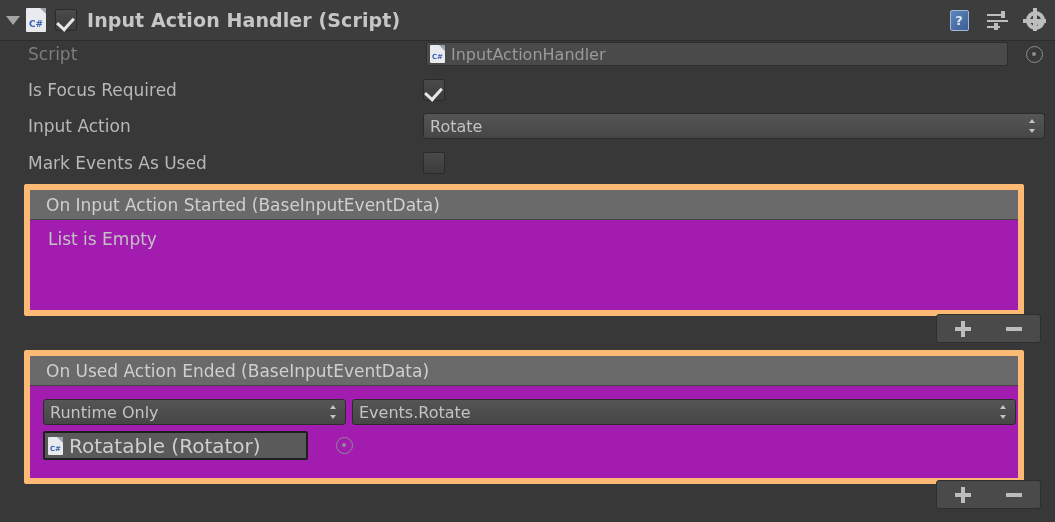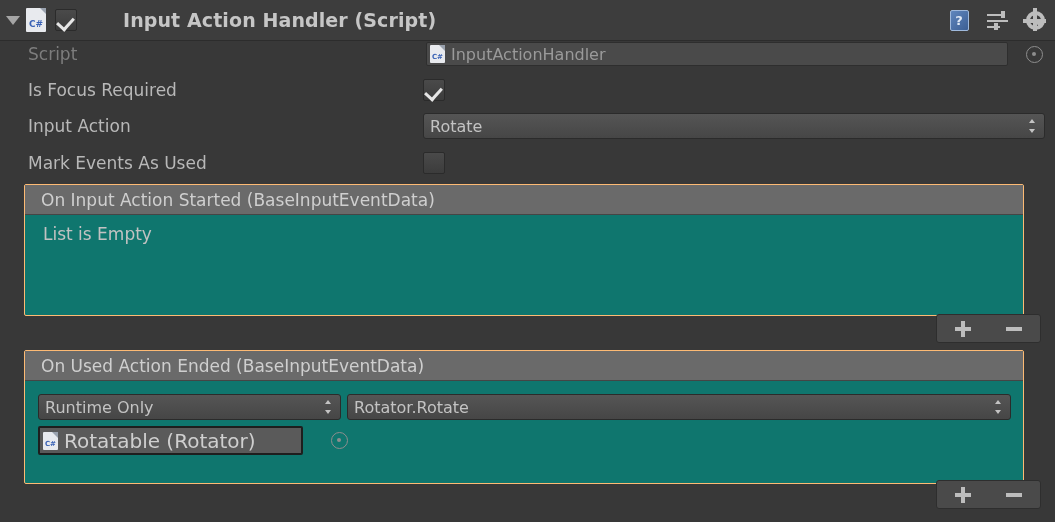--- a/index.html
+++ b/index.html
@@ -85,21 +85,20 @@
     transform: rotate(42deg);
   }
   .hdr-chk { margin-right: 10px; }
 
   .comp-title {
     font-size: 19px;
     font-weight: bold;
     color: #c6c6c6;
     letter-spacing: 0.1px;
     white-space: nowrap;
-    margin-left: 36px;
   }
 
   .hdr-icons {
     position: absolute;
     right: 8px; top: 0; height: 41px;
     display: flex; align-items: center; gap: 14px;
   }
   .ico-btn {
     width: 24px; height: 24px;
     display: flex; align-items: center; justify-content: center;
@@ -242,22 +241,22 @@
     width: 0; height: 0;
     border-left: 3.5px solid transparent;
     border-right: 3.5px solid transparent;
   }
   .dd-arrows::before { top: 0;   border-bottom: 4px solid #c3c3c3; }
   .dd-arrows::after  { bottom: 0; border-top: 4px solid #c3c3c3; }
 
   
   .event-panel {
     position: absolute;
-    background: #0f766e;
-    border: 1px solid #fdba74;
+    background: #a21caf;
+    border: 6px solid #fdba74;
     border-radius: 2px;
   }
   .event-head {
     height: 30px;
     background: #6a6a6a;
     display: flex; align-items: center;
     padding-left: 16px;
     border-bottom: 1px solid #454545;
   }
   .event-head span {
@@ -391,21 +390,21 @@
       <span>On Used Action Ended (BaseInputEventData)</span>
     </div>
     <div class="event-body" style="height:102px;">
 
       <div class="dropdown" style="left:13px; top:13px; width:303px;">
         <span class="dd-text">Runtime Only</span>
         <span class="dd-arrows"></span>
       </div>
 
       <div class="dropdown" style="left:322px; top:13px; width:664px;">
-        <span class="dd-text">Rotator.Rotate</span>
+        <span class="dd-text">Events.Rotate</span>
         <span class="dd-arrows"></span>
       </div>
 
       <div class="obj-field sel" style="left:13px; top:45px; width:265px; height:29px;">
         <span class="cs-icon">
           <span>C#</span>
         </span>
         <span class="obj-text bright">Rotatable (Rotator)</span>
       </div>
       <div class="picker" style="left:306px; top:51px;"></div>

